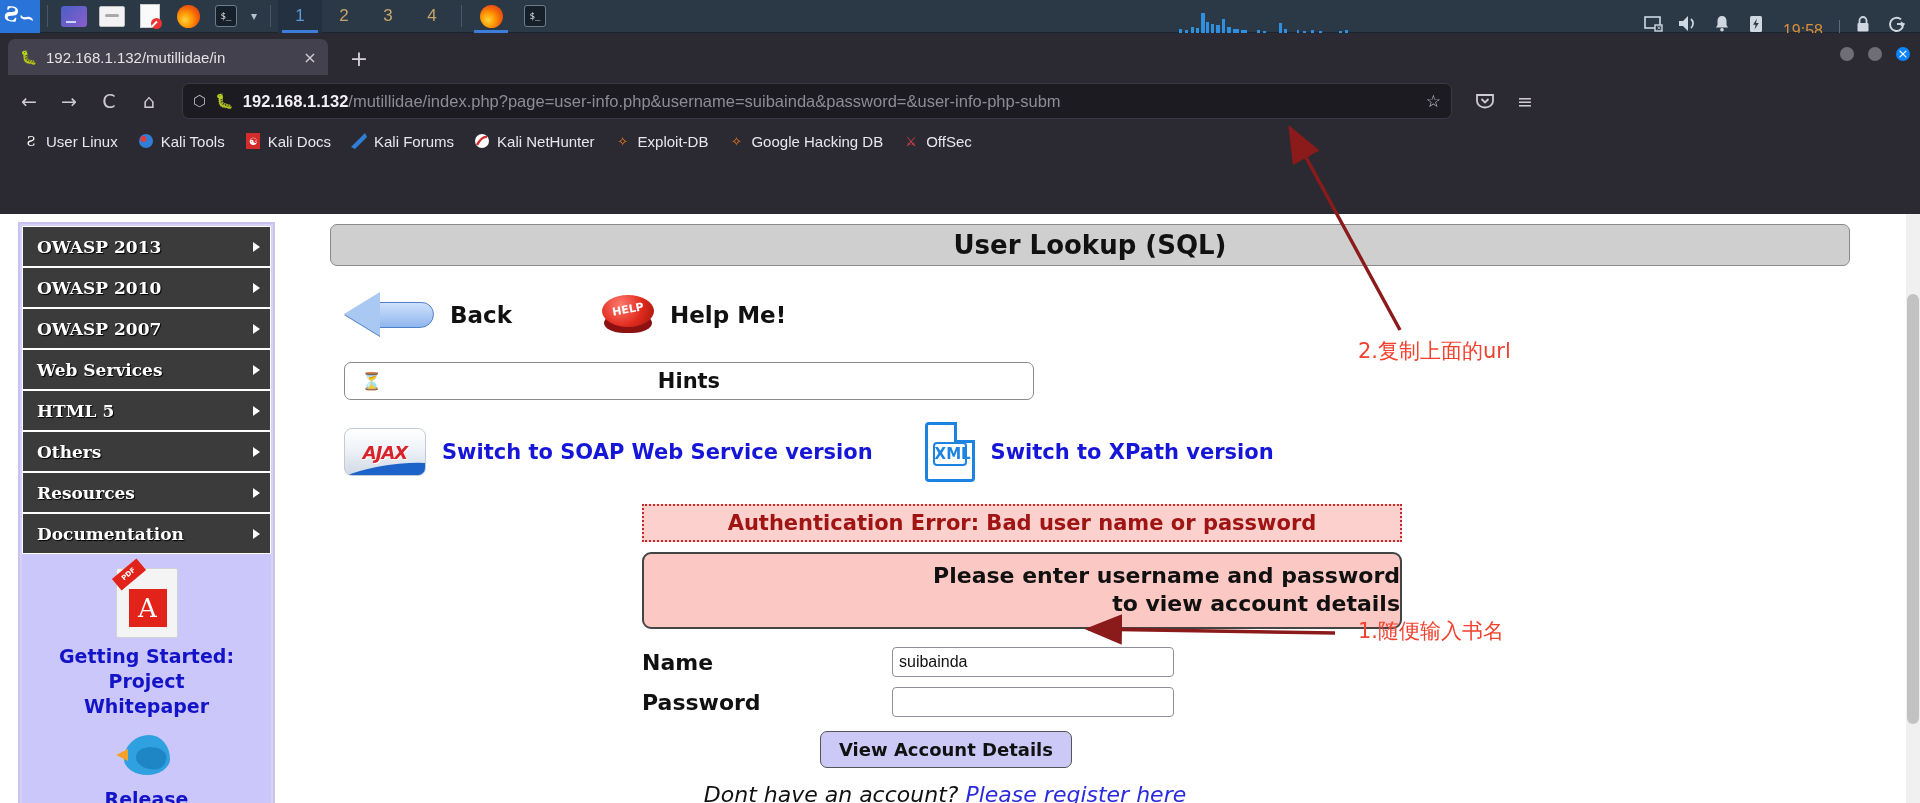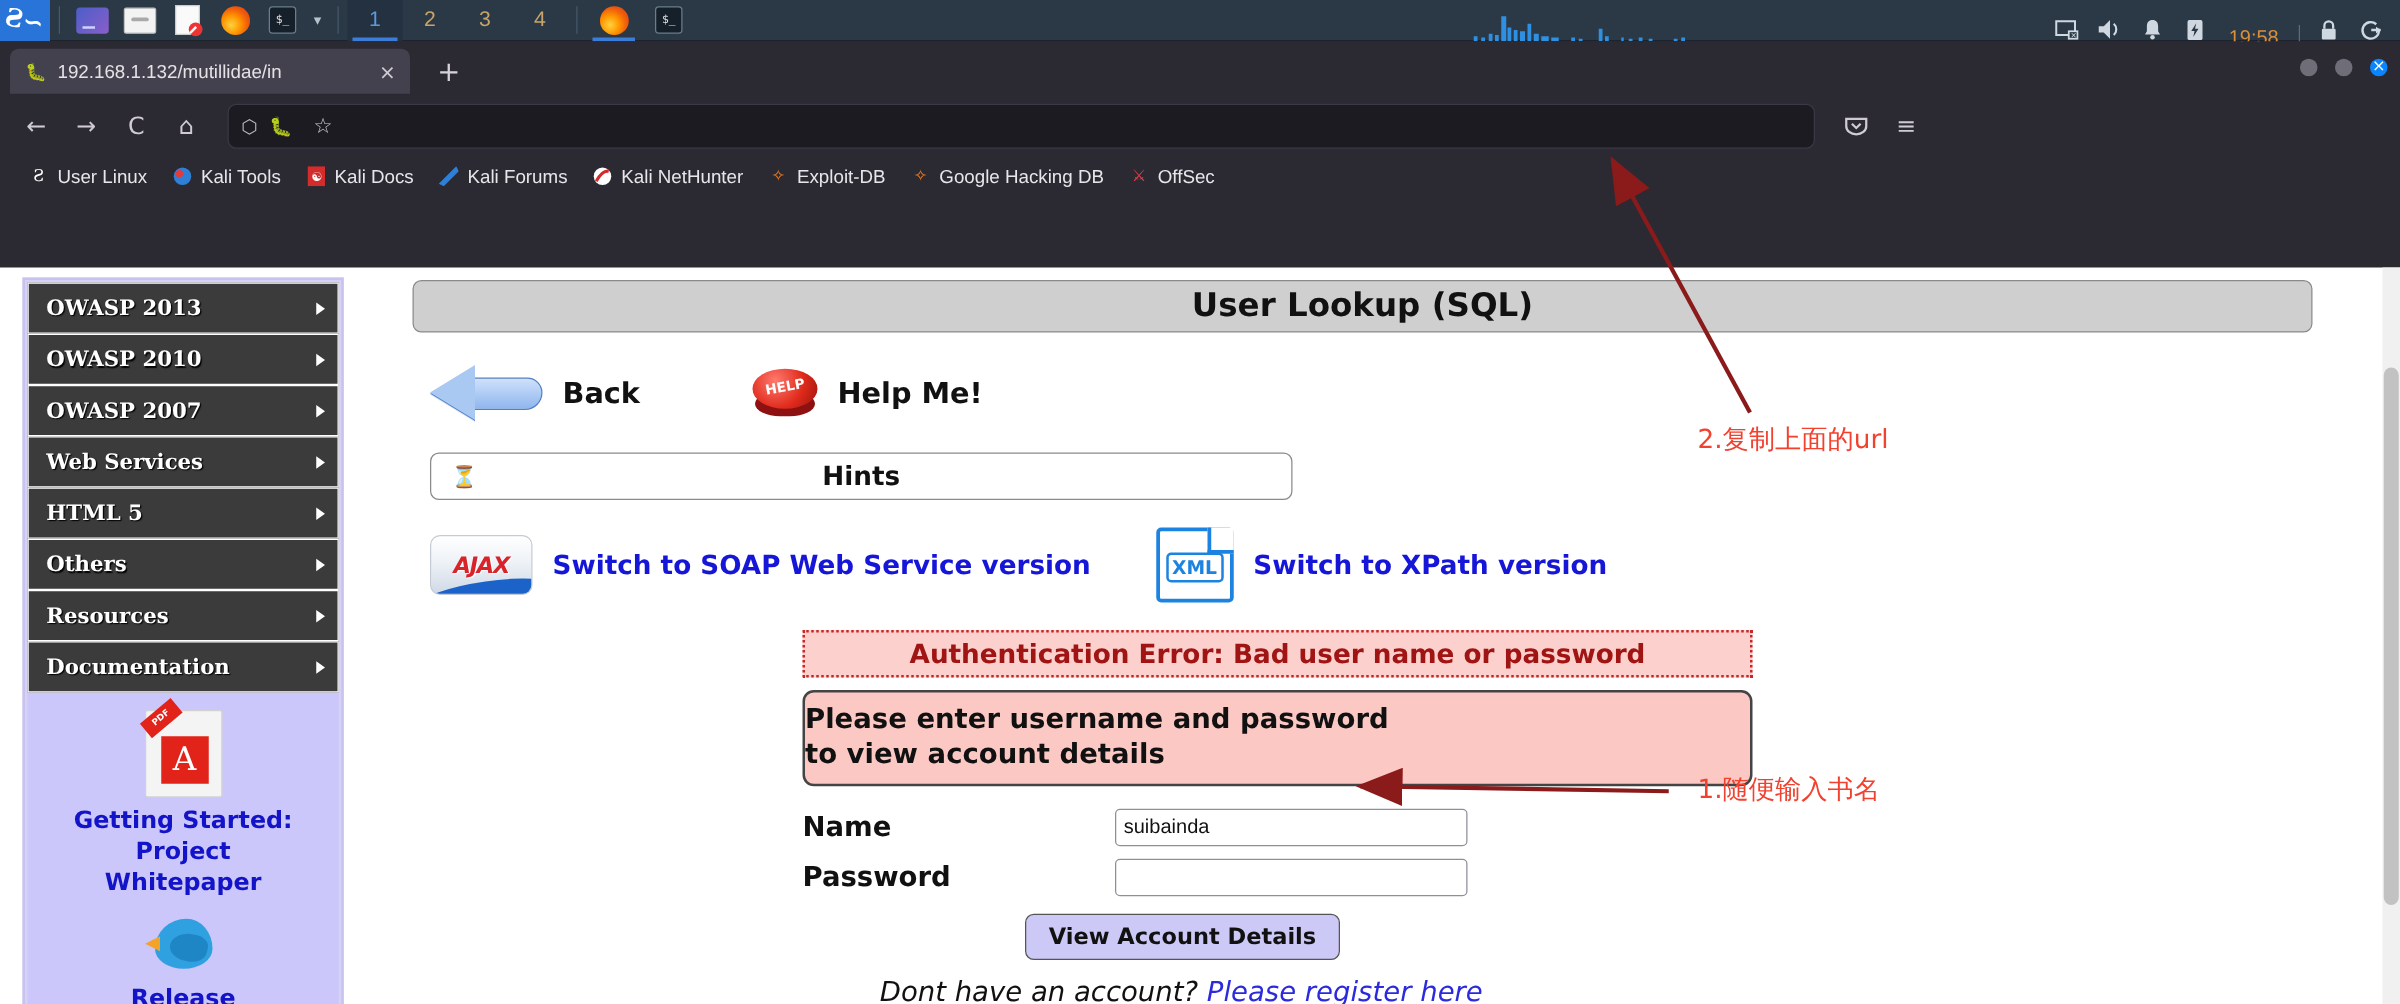--- a/index.html
+++ b/index.html
@@ -243,21 +243,21 @@
   }
   .ajax-logo .txt { color: #d8232a; font-size: 18px; font-weight: bold; font-style: italic;
     font-family: "DejaVu Sans", sans-serif; text-shadow: 1px 1px 0 #fff; letter-spacing: -1px;}
   .ajax-logo .swoosh { position:absolute; left:-10px; bottom:-14px; width: 110px; height: 24px;
     background:#1b63c9; border-radius: 50%; transform: rotate(-8deg);}
   .switch-link {
     color: #1616d8; font-size: 21px; font-weight: bold; margin-left: 16px;
     font-family: "DejaVu Sans", sans-serif;
   }
   .xml-logo {
-    width: 62px; height: 60px; margin-left: 52px; position: relative;
+    width: 50px; height: 60px; margin-left: 52px; position: relative;
     border: 3px solid #1d83e0; border-radius: 4px; background: #fff;
   }
   .xml-logo::before {
     content:""; position:absolute; right:-3px; top:-3px; width: 18px; height: 18px;
     background:#fff; border-left:3px solid #1d83e0; border-bottom:3px solid #1d83e0;
     transform: rotate(0deg);
   }
   .xml-logo .tag {
     position:absolute; left: 5px; bottom: 13px; right: 5px; height: 24px;
     border: 2px solid #1d83e0; border-radius: 4px; color:#1d83e0; font-size: 15px;
@@ -268,21 +268,21 @@
   .auth-err {
     width: 760px; margin: 0 0 10px 312px; border: 2px dotted #c62828;
     background: #fbd0cd; height: 38px; display: flex; align-items: center;
     justify-content: center;
   }
   .auth-err span { color: #a01414; font-weight: bold; font-size: 21px;
     font-family: "DejaVu Sans", sans-serif; }
   .prompt-box {
     width: 760px; margin: 0 0 18px 312px; border: 2px solid #444;
     background: #fbc8c4; border-radius: 9px; padding: 8px 0 10px;
-    text-align: left;
+    text-align: right;
   }
   .prompt-box div { color: #111; font-weight: bold; font-size: 22px; line-height: 1.26;
     font-family: "DejaVu Sans", sans-serif; }
 
   .field-row { display: flex; align-items: center; margin: 0 0 10px 312px; }
   .field-label { width: 250px; font-size: 22px; font-weight: bold; color: #111;
     font-family: "DejaVu Sans", sans-serif; }
   .field-input {
     width: 282px; height: 30px; border: 1px solid #8f8f9a; border-radius: 4px;
     background: #fff; font-size: 16px; padding: 0 6px; color: #111;
@@ -440,20 +440,21 @@
   </div>
 
   <div class="navbar">
     <div class="nav-ic">←</div>
     <div class="nav-ic">→</div>
     <div class="nav-ic">C</div>
     <div class="nav-ic">⌂</div>
     <div class="urlbar">
       <span class="url-shield">⬡</span>
       <span class="url-bug">🐛</span>
+      <span class="url-text"><span class="host">192.168.1.132</span><span>/mutillidae/index.php?page=user-info.php&amp;username=suibainda&amp;password=&amp;user-info-php-subm</span></span>
       <span class="url-star">☆</span>
     </div>
     <div class="nav-ic">
       <svg width="20" height="18" viewBox="0 0 20 18">
           <path d="M2 3 h16 v6 a8 6.5 0 0 1 -16 0 z" fill="none" stroke="#cfcad3" stroke-width="1.8"></path>
           <polyline points="6.5,7 10,10.4 13.5,7" fill="none" stroke="#cfcad3" stroke-width="1.8"></polyline>
         </svg>
     </div>
     <div class="nav-ic">≡</div>
   </div>

